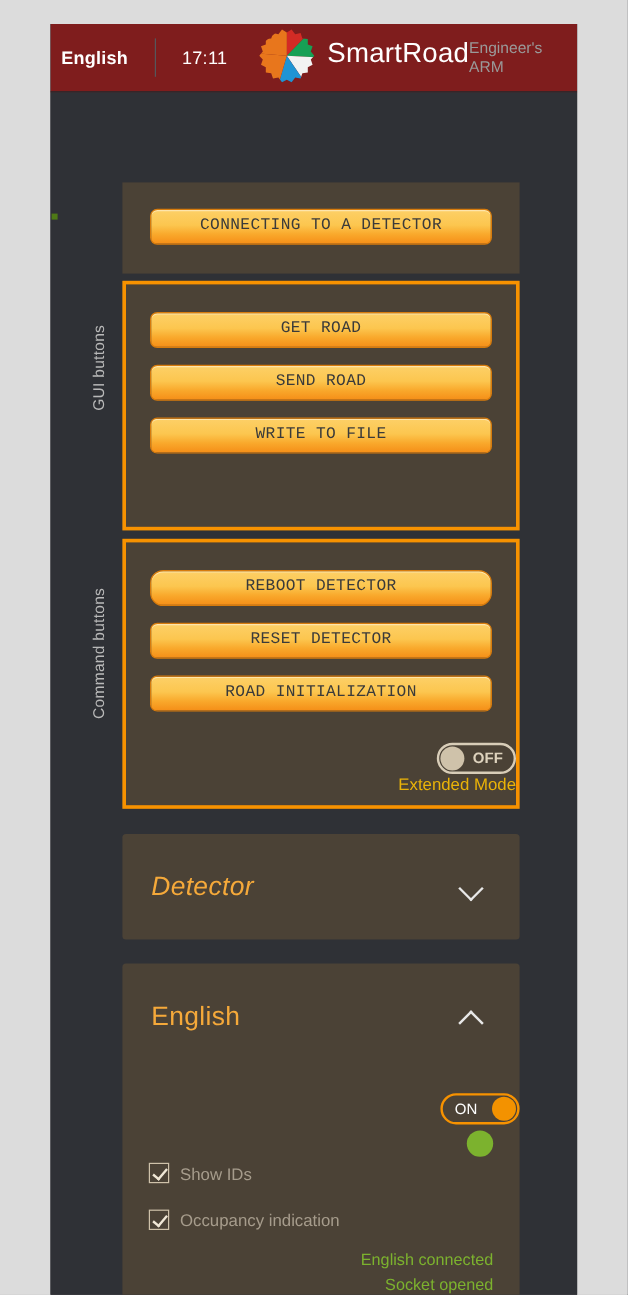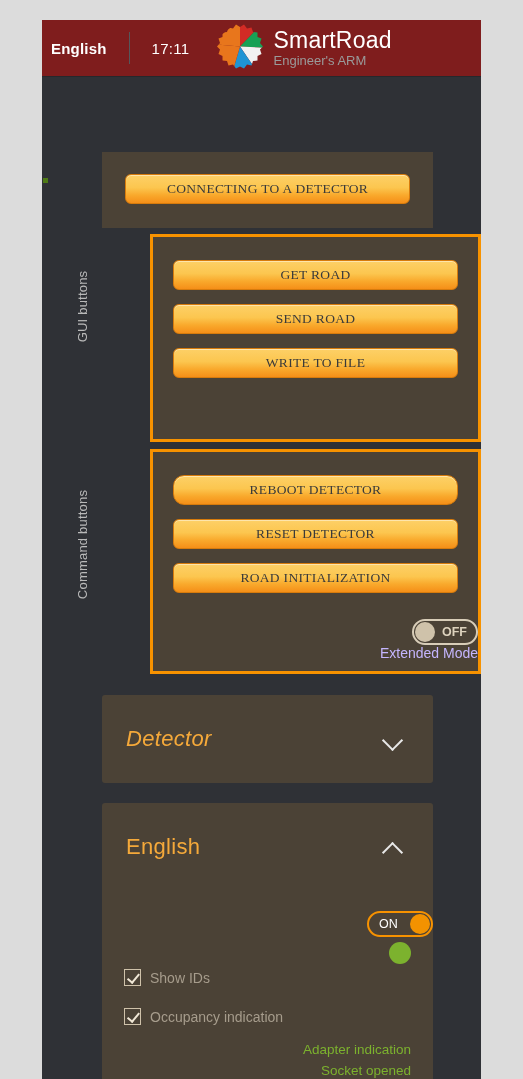--- a/index.html
+++ b/index.html
@@ -54,21 +54,21 @@
     margin-left: 22px;
     width: 56px;
     height: 50px;
     display: flex;
     align-items: center;
     justify-content: center;
   }
   .brand {
     margin-left: 6px;
     display: flex;
-    flex-direction: column;
+    flex-direction: row;
     justify-content: center;
   }
   .brand-title {
     color: #ffffff;
     font-size: 23px;
     line-height: 25px;
     letter-spacing: .2px;
   }
   .brand-sub {
     color: #9a9a9a;
@@ -111,21 +111,20 @@
   .panel {
     position: absolute;
     left: 60px;
     width: 331px;
     background: #4b4236;
     box-sizing: border-box;
   }
   .panel.bordered {
     border: 3px solid #f79200;
     background: #4b4236;
-    margin-left: 48px;
   }
 
   .p-connect { top: 75px;  height: 76px; }
   .p-gui     { top: 157px; height: 208px; }
   .p-cmd     { top: 372px; height: 225px; }
   .p-detector{ top: 618px; height: 88px; border-radius: 3px; font-style: italic; }
   .p-tracking{ top: 726px; height: 292px; border-radius: 3px; }
 
   
   .btn {
@@ -136,21 +135,21 @@
     margin: 0 auto;
     border: 1px solid #d77b0c;
     border-radius: 6px;
     background: linear-gradient(to bottom,
         #fdd067 0%,
         #fcc64f 45%,
         #f9a92c 72%,
         #f58f18 100%);
     color: #3a3a3a;
     font-size: 13.5px;
-    font-family: Liberation Serif, serif;
+    font-family: Liberation Mono, monospace;
     letter-spacing: .3px;
     text-align: center;
     line-height: 28px;
     cursor: pointer;
     box-shadow: inset 0 1px 0 rgba(255,255,255,.45);
   }
   .p-connect .btn { margin-top: 22px; }
   .p-gui .btn  { margin-top: 14px; }
   .p-gui .btn:first-of-type { margin-top: 23px; }
   .p-cmd .btn  { margin-top: 14px; }
@@ -212,21 +211,21 @@
     background: #f39200;
   }
   .toggle.on .tlabel {
     color: #ffffff;
     font-size: 12.5px;
     position: relative;
     z-index: 2;
   }
   .toggle-text {
     margin-left: 18px;
-    color: #c4b5fd;
+    color: #eab308;
     font-size: 14px;
   }
 
   
   .sec-head {
     display: flex;
     align-items: center;
     justify-content: space-between;
     padding: 0 26px 0 24px;
     height: 88px;
@@ -405,20 +404,20 @@
           <span class="checkbox"></span>
           <span class="check-label">Show IDs</span>
         </div>
 
         <div class="check-row">
           <span class="checkbox"></span>
           <span class="check-label">Occupancy indication</span>
         </div>
 
         <div class="status-lines">
-          <div class="status-line">Adapter indication</div>
+          <div class="status-line">English connected</div>
           <div class="status-line">Socket opened</div>
         </div>
       </div>
     </div>
 
   </div>
 </div>
 
 </body></html>

